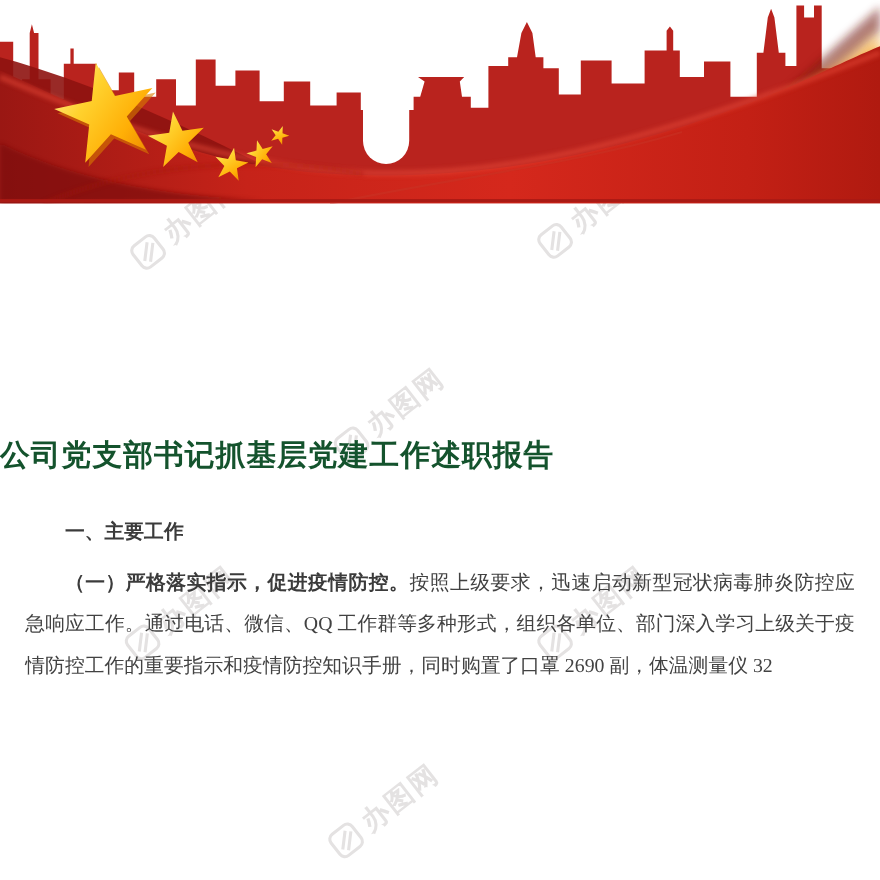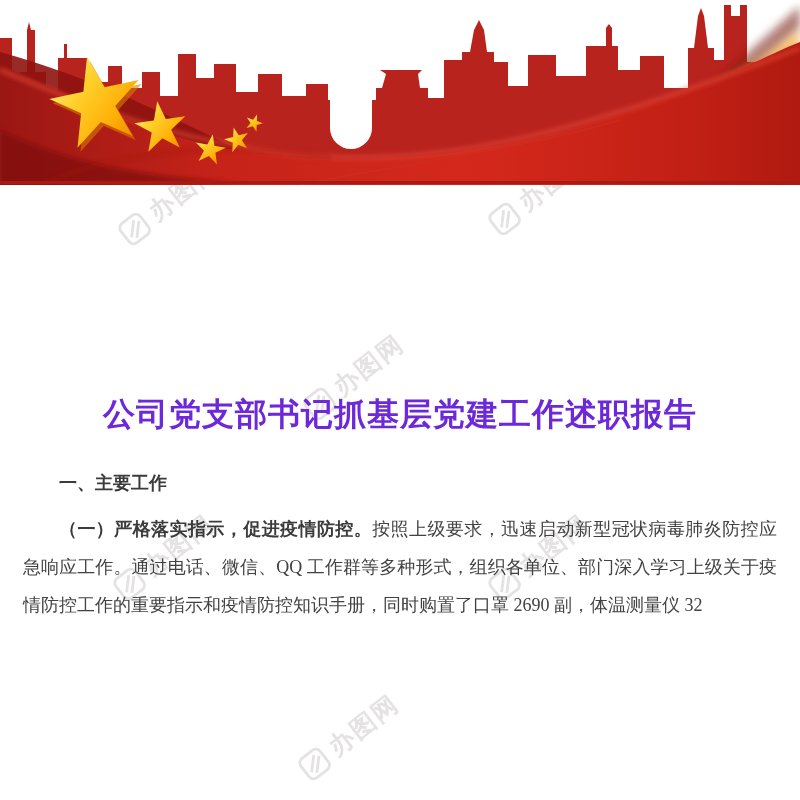--- a/index.html
+++ b/index.html
@@ -27,24 +27,24 @@
     font-size:25px;font-weight:700;letter-spacing:2px;
     white-space:nowrap;
     font-family:"Liberation Sans","DejaVu Sans",sans-serif;
   }
   .wm svg{display:block;}
   
   .doc{position:relative;z-index:2;}
   .doc-title{
     margin:207px 0 0 0;
     line-height:44px;
-    text-align:center;
-    font-size:32px;
+    text-align:left;
+    font-size:27px;
     font-weight:700;
-    color:#6d28d9;
+    color:#14532d;
     letter-spacing:1px;
   }
   .content{
     margin-top:28px;
     padding:0 23px;
     font-size:18px;
     line-height:38px;
     color:#424242;
     text-align:justify;
   }

